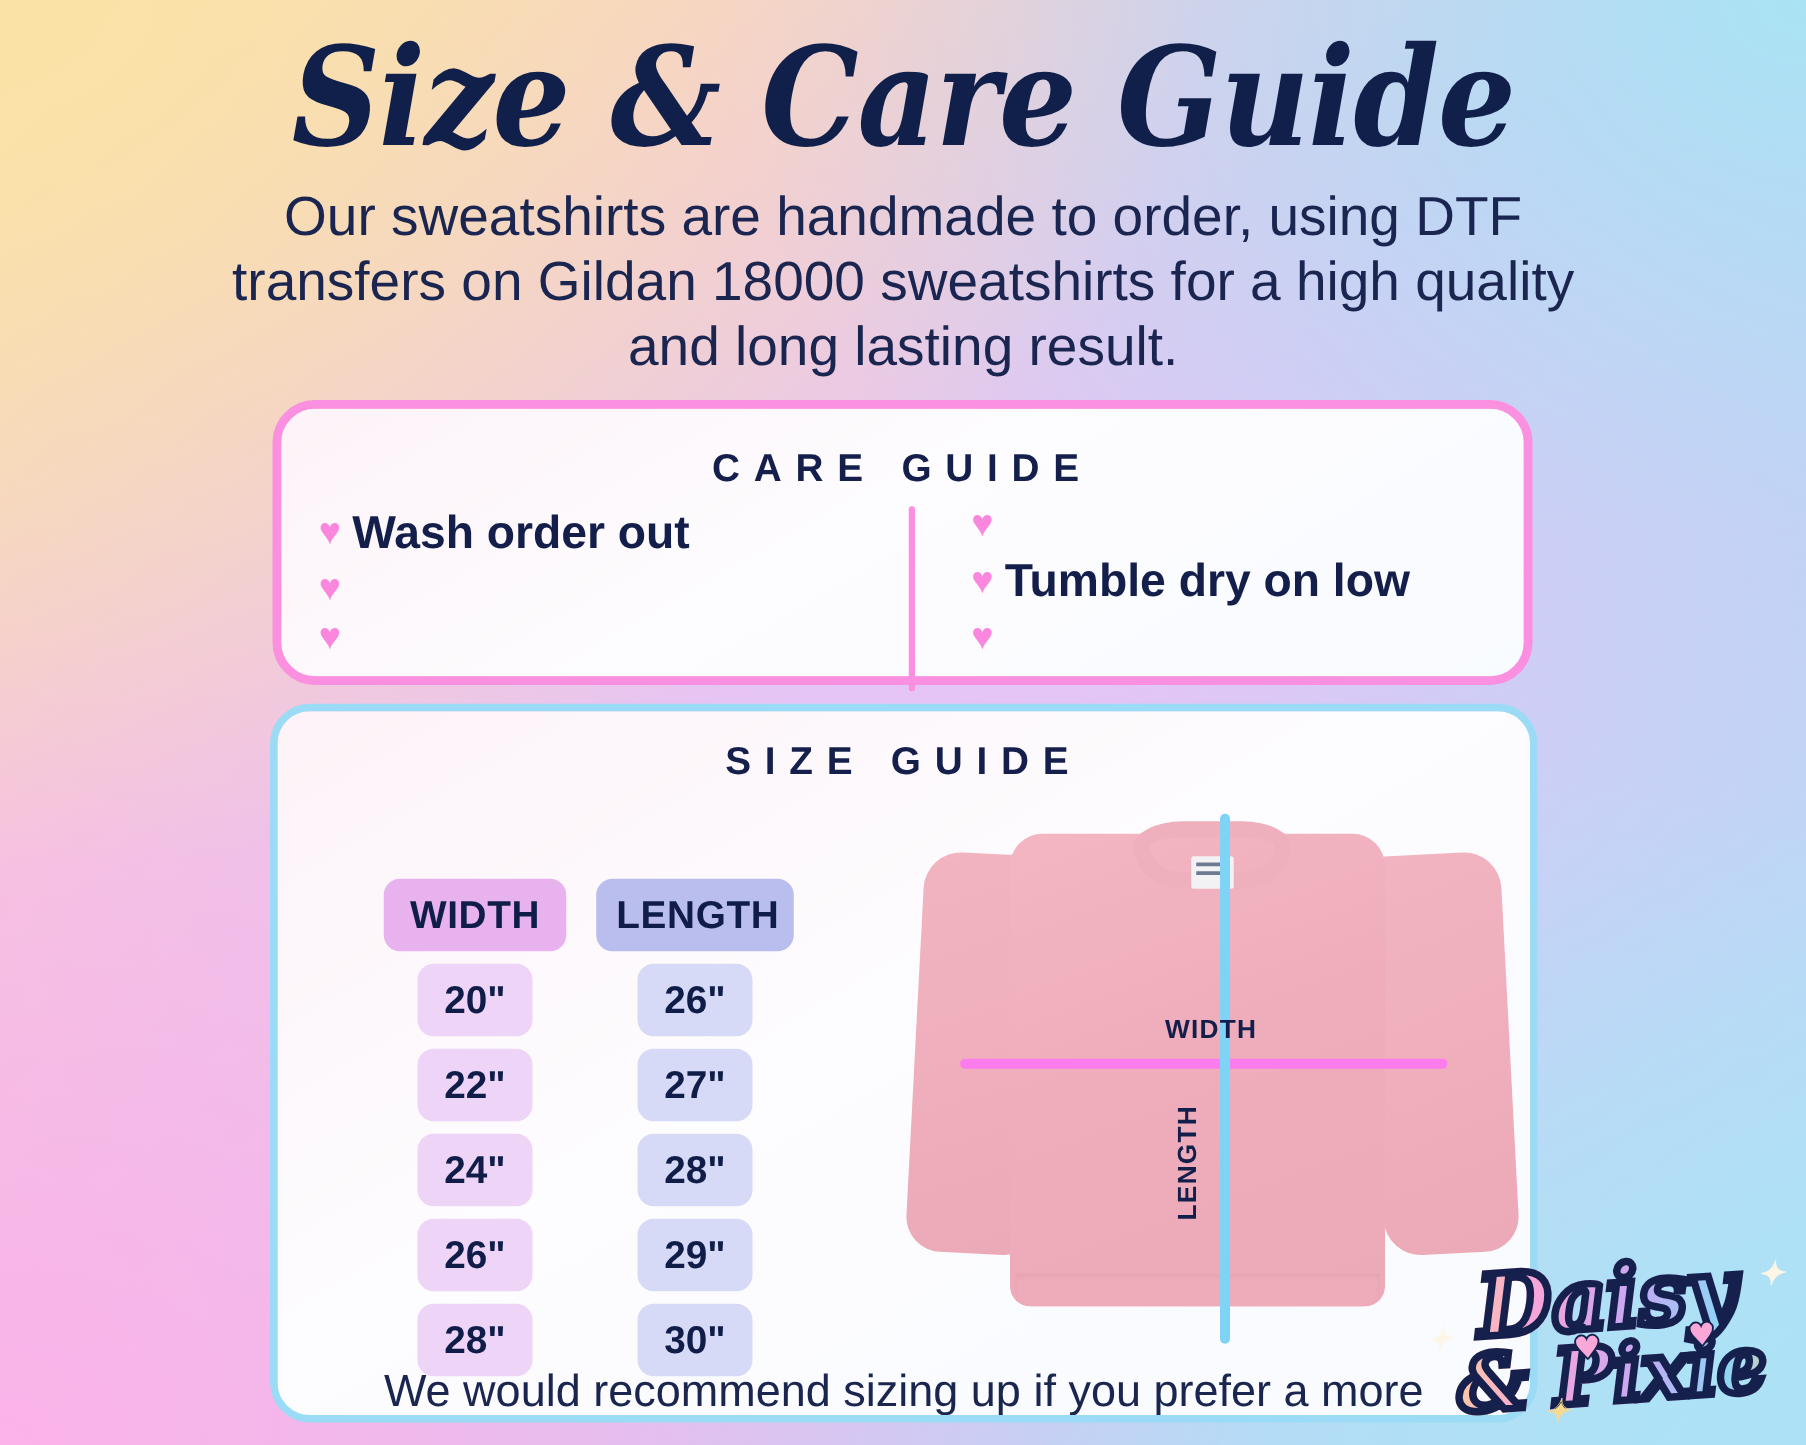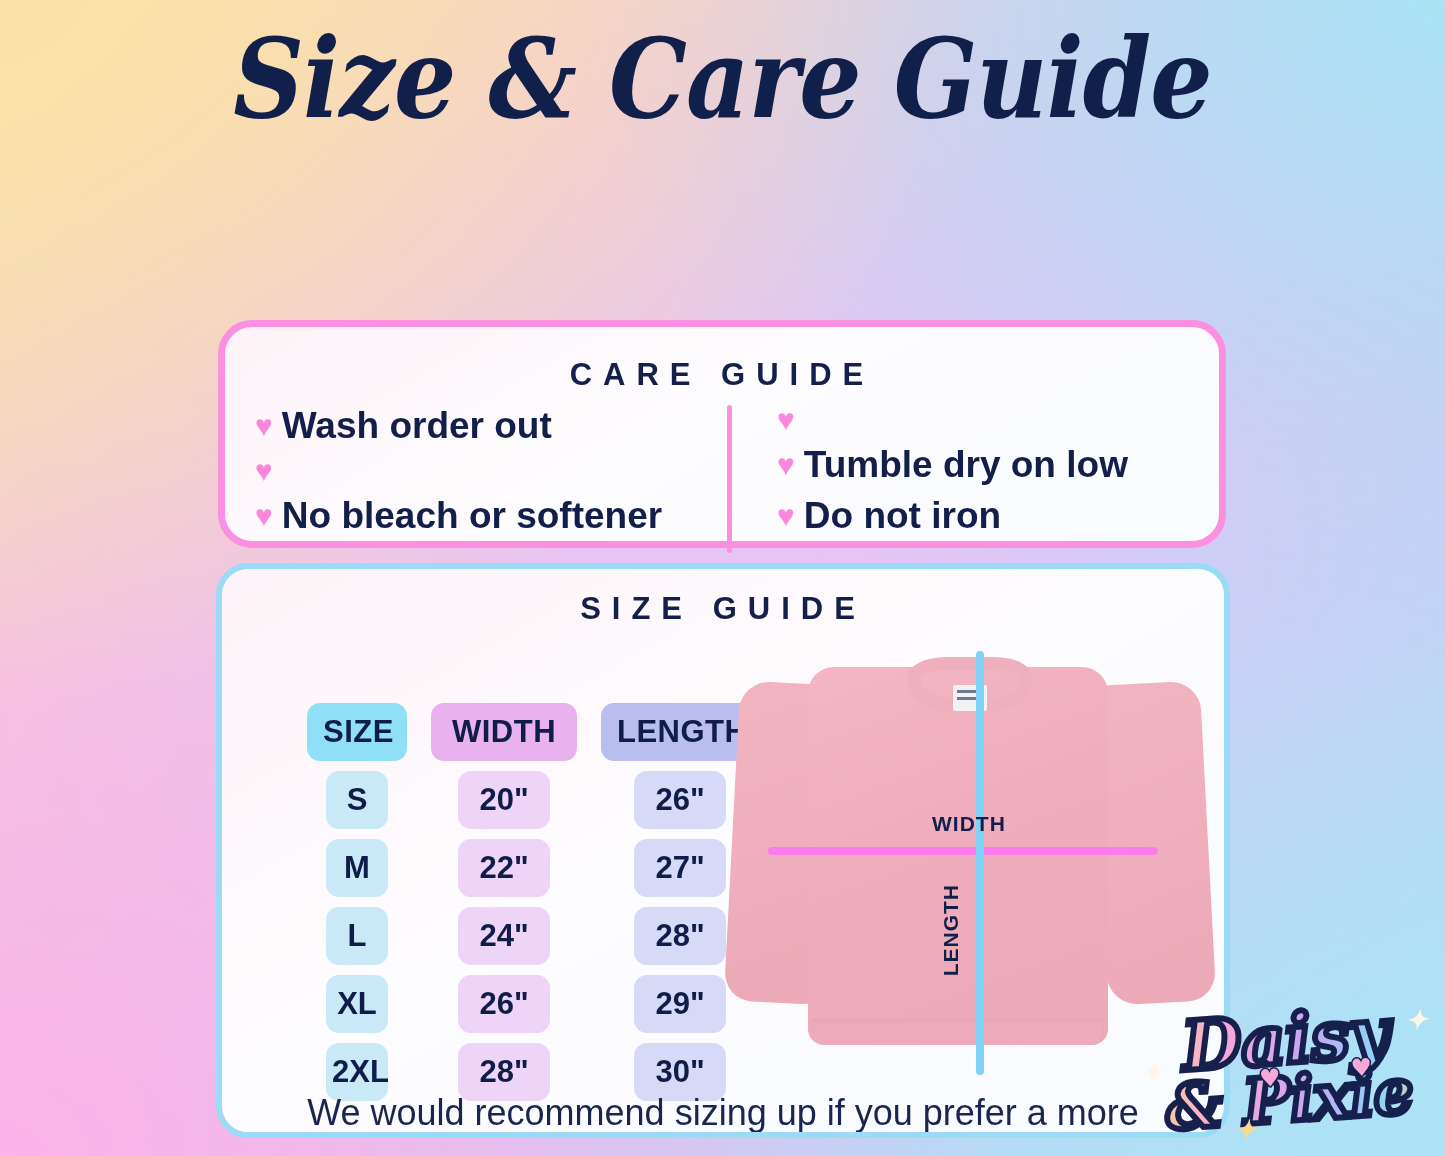--- a/index.html
+++ b/index.html
@@ -369,72 +369,63 @@
   .logo .hrt.h2 { left: 212px; top: 54px; }
 </style>
 </head>
 <body>
 
 <div id="bg"></div>
 
 <div id="page">
 
   <div class="title">Size &amp; Care Guide</div>
+  <div class="subtitle">Our sweatshirts are handmade to order, using DTF transfers on Gildan 18000 sweatshirts for a high quality and long lasting result.</div>
 
   <div class="card" id="care-card">
     <div class="section-heading" id="care-heading">CARE GUIDE</div>
 
     <div class="care-cols">
       <div class="care-col" id="care-col-left">
         <div class="care-item">
           <span class="heart">♥</span>
           <span>Wash order out</span>
         </div>
         <div class="care-item">
           <span class="heart">♥</span>
         </div>
         <div class="care-item">
           <span class="heart">♥</span>
-          <span>No bleach or softener</span>
         </div>
       </div>
 
       <div class="care-divider"></div>
 
       <div class="care-col" id="care-col-right">
         <div class="care-item">
           <span class="heart">♥</span>
         </div>
         <div class="care-item">
           <span class="heart">♥</span>
           <span>Tumble dry on low</span>
         </div>
         <div class="care-item">
           <span class="heart">♥</span>
-          <span>Do not iron</span>
         </div>
       </div>
     </div>
   </div>
 
   <div class="card" id="size-card">
     <div class="section-heading" id="size-heading">SIZE GUIDE</div>
 
     <div class="size-body">
 
       <div class="size-table">
 
-        <div class="tcol">
-          <div class="thead size">SIZE</div>
-          <div class="tcell size">S</div>
-          <div class="tcell size">M</div>
-          <div class="tcell size">L</div>
-          <div class="tcell size">XL</div>
-          <div class="tcell size">2XL</div>
-        </div>
 
         <div class="tcol">
           <div class="thead width">WIDTH</div>
           <div class="tcell width">20"</div>
           <div class="tcell width">22"</div>
           <div class="tcell width">24"</div>
           <div class="tcell width">26"</div>
           <div class="tcell width">28"</div>
         </div>
 

